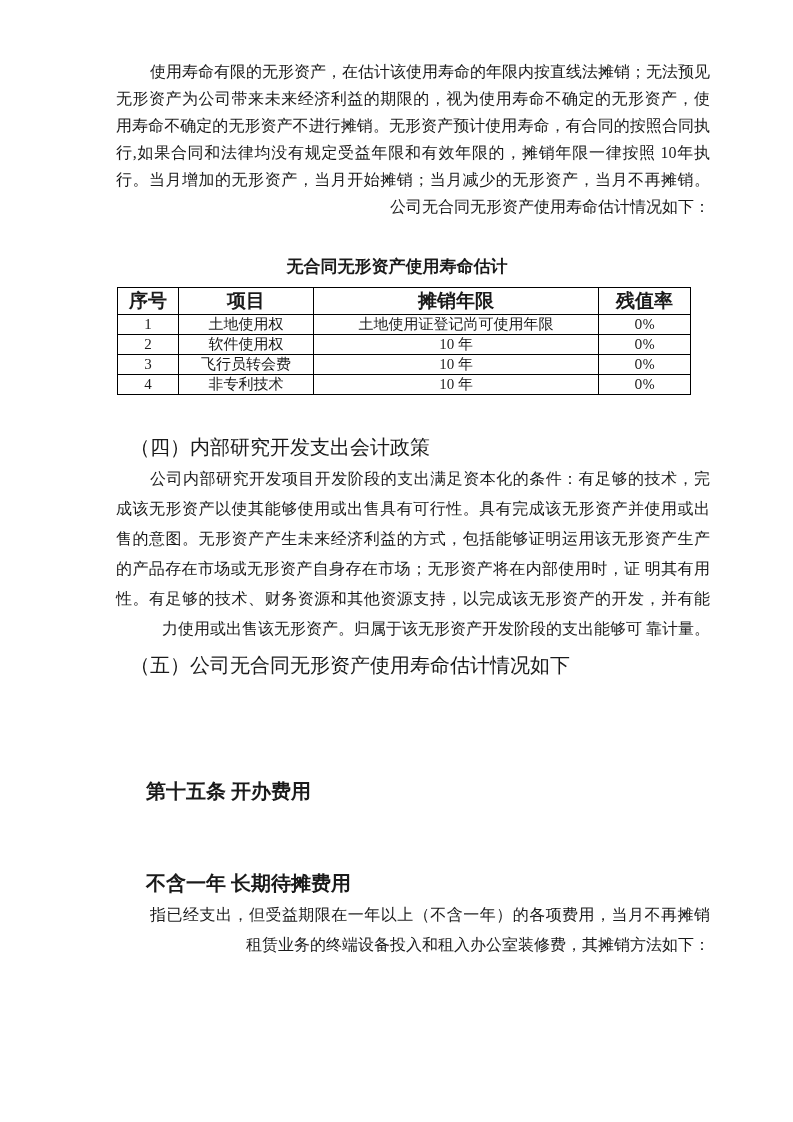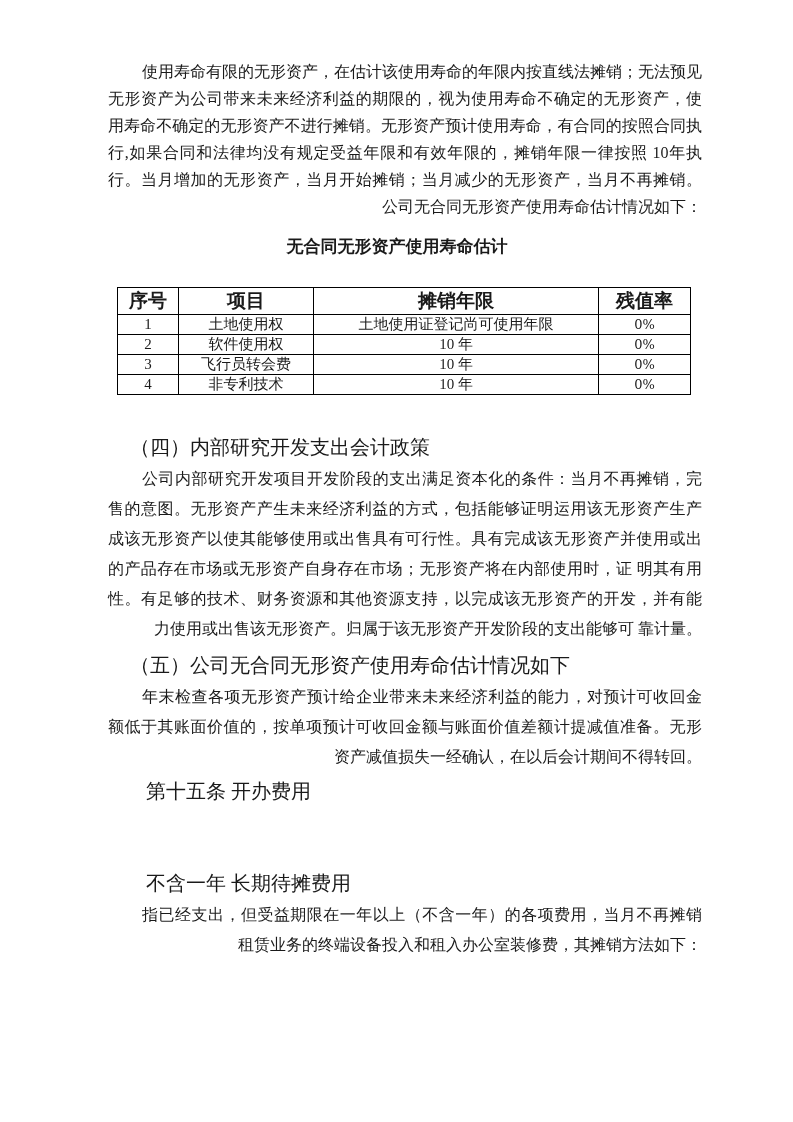--- a/index.html
+++ b/index.html
@@ -11,21 +11,21 @@
     position: relative;
     width: 793px;
     height: 1122px;
     background: #ffffff;
     font-family: "Liberation Serif", "DejaVu Serif", serif;
     color: #1a1a1a;
     overflow: hidden;
   }
   .block {
     position: absolute;
-    left: 108px;
+    left: 116px;
     width: 594px;
   }
   .ln {
     font-size: 16px;
     line-height: 27px;
     white-space: nowrap;
     text-align: right;
   }
   .para-wide .ln {
     line-height: 30px;
@@ -44,21 +44,21 @@
     left: 100px;
     width: 594px;
     font-size: 20px;
     line-height: 30px;
   }
   .heading.sec {
     text-indent: 30px;
   }
   .heading.art {
     text-indent: 46px;
-    font-weight: normal;
+    font-weight: bold;
   }
   .tbl-title {
     position: absolute;
     left: 100px;
     width: 594px;
     text-align: center;
     font-weight: bold;
     font-size: 17px;
     line-height: 22px;
   }
@@ -103,21 +103,21 @@
 
   <div class="block" style="top:58px;">
     <div class="ln full indent">使用寿命有限的无形资产，在估计该使用寿命的年限内按直线法摊销；无法预见</div>
     <div class="ln full">无形资产为公司带来未来经济利益的期限的，视为使用寿命不确定的无形资产，使</div>
     <div class="ln full">用寿命不确定的无形资产不进行摊销。无形资产预计使用寿命，有合同的按照合同执</div>
     <div class="ln full">行,如果合同和法律均没有规定受益年限和有效年限的，摊销年限一律按照 10年执</div>
     <div class="ln full">行。当月增加的无形资产，当月开始摊销；当月减少的无形资产，当月不再摊销。</div>
     <div class="ln">公司无合同无形资产使用寿命估计情况如下：</div>
   </div>
 
-  <div class="tbl-title" style="top:236px;">无合同无形资产使用寿命估计</div>
+  <div class="tbl-title" style="top:256px;">无合同无形资产使用寿命估计</div>
 
   <table class="life-table">
     <colgroup>
       <col class="c-no">
         <col class="c-item">
         <col class="c-term">
         <col class="c-rate">
     </colgroup>
     <thead>
       <tr>
@@ -150,34 +150,29 @@
         <td>4</td>
         <td>非专利技术</td>
         <td>10 年</td>
         <td class="pct">0%</td>
       </tr>
     </tbody>
   </table>
 
   <div class="heading sec" style="top:432px;">（四）内部研究开发支出会计政策</div>
   <div class="block para-wide" style="top:464px;">
-    <div class="ln full indent">公司内部研究开发项目开发阶段的支出满足资本化的条件：当月不再摊销，完</div>
+    <div class="ln full indent">公司内部研究开发项目开发阶段的支出满足资本化的条件：有足够的技术，完</div>
+    <div class="ln full">成该无形资产以使其能够使用或出售具有可行性。具有完成该无形资产并使用或出</div>
     <div class="ln full">售的意图。无形资产产生未来经济利益的方式，包括能够证明运用该无形资产生产</div>
-    <div class="ln full">成该无形资产以使其能够使用或出售具有可行性。具有完成该无形资产并使用或出</div>
     <div class="ln full">的产品存在市场或无形资产自身存在市场；无形资产将在内部使用时，证 明其有用</div>
     <div class="ln full">性。有足够的技术、财务资源和其他资源支持，以完成该无形资产的开发，并有能</div>
     <div class="ln">力使用或出售该无形资产。归属于该无形资产开发阶段的支出能够可 靠计量。</div>
   </div>
 
   <div class="heading sec" style="top:650px;">（五）公司无合同无形资产使用寿命估计情况如下</div>
-  <div class="block para-wide" style="top:682px;">
-    <div class="ln full indent">年末检查各项无形资产预计给企业带来未来经济利益的能力，对预计可收回金</div>
-    <div class="ln full">额低于其账面价值的，按单项预计可收回金额与账面价值差额计提减值准备。无形</div>
-    <div class="ln">资产减值损失一经确认，在以后会计期间不得转回。</div>
-  </div>
 
   <div class="heading art" style="top:776px;">第十五条 开办费用</div>
 
   <div class="heading art" style="top:868px;">不含一年 长期待摊费用</div>
   <div class="block para-wide" style="top:900px;">
     <div class="ln full indent">指已经支出，但受益期限在一年以上（不含一年）的各项费用，当月不再摊销</div>
     <div class="ln">租赁业务的终端设备投入和租入办公室装修费，其摊销方法如下：</div>
   </div>
 
 </div>

